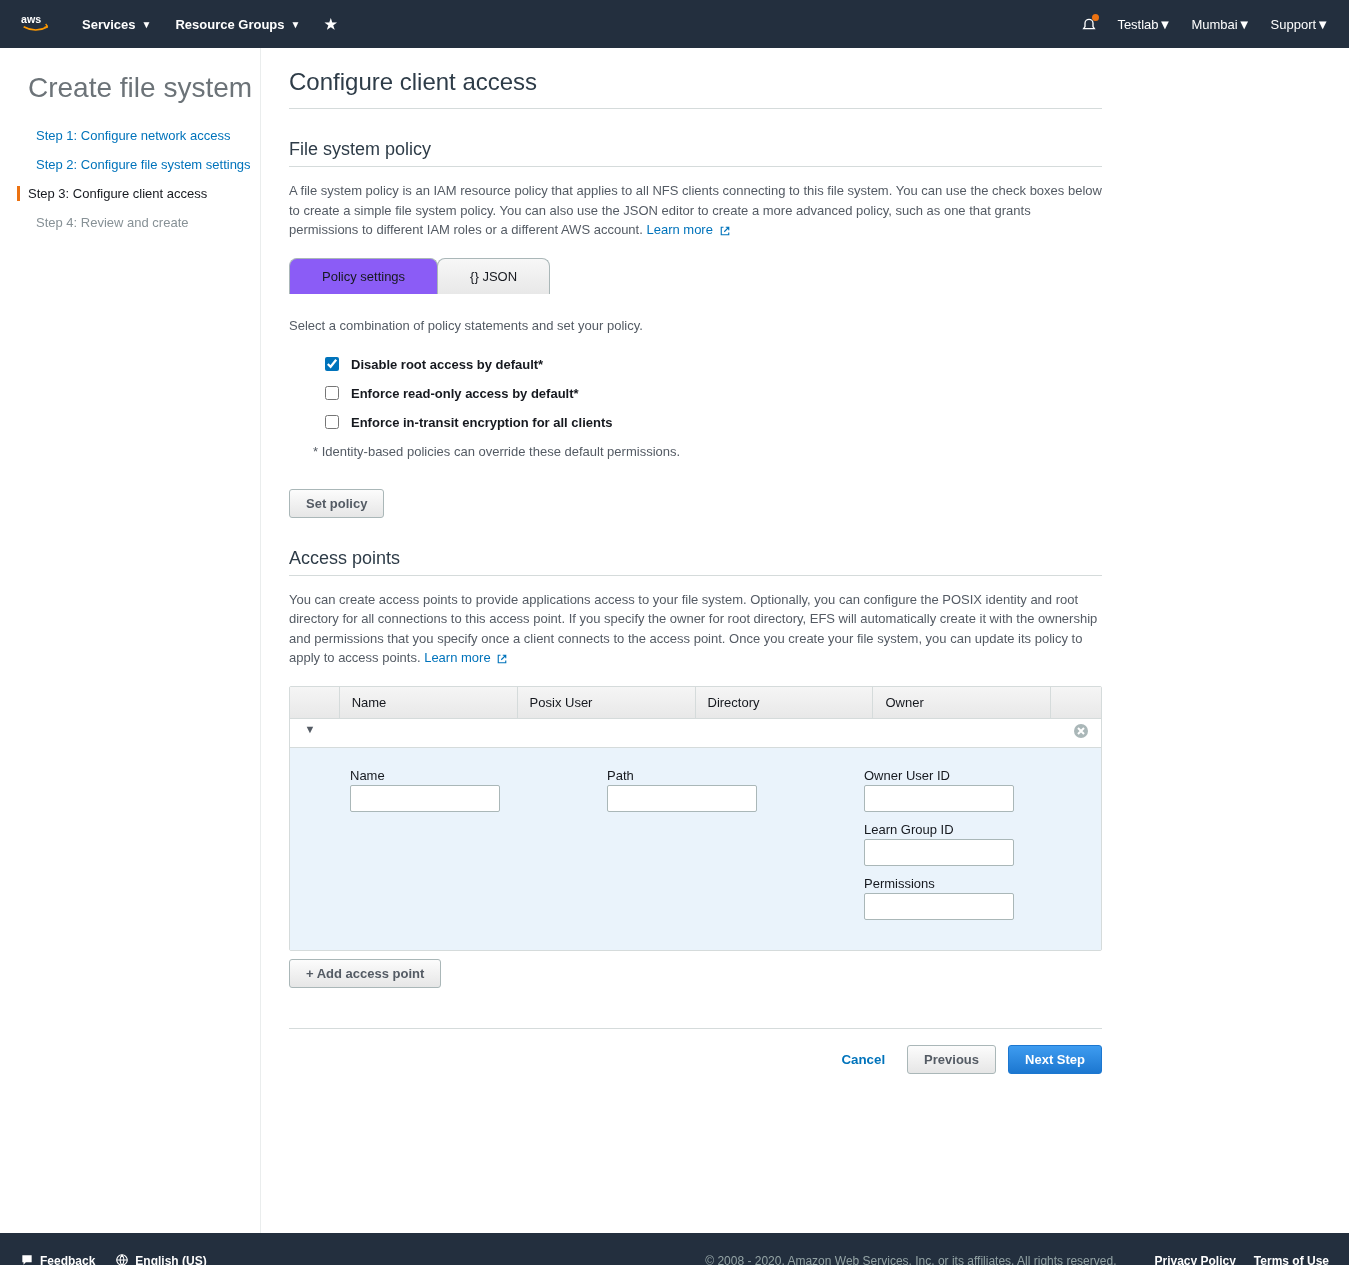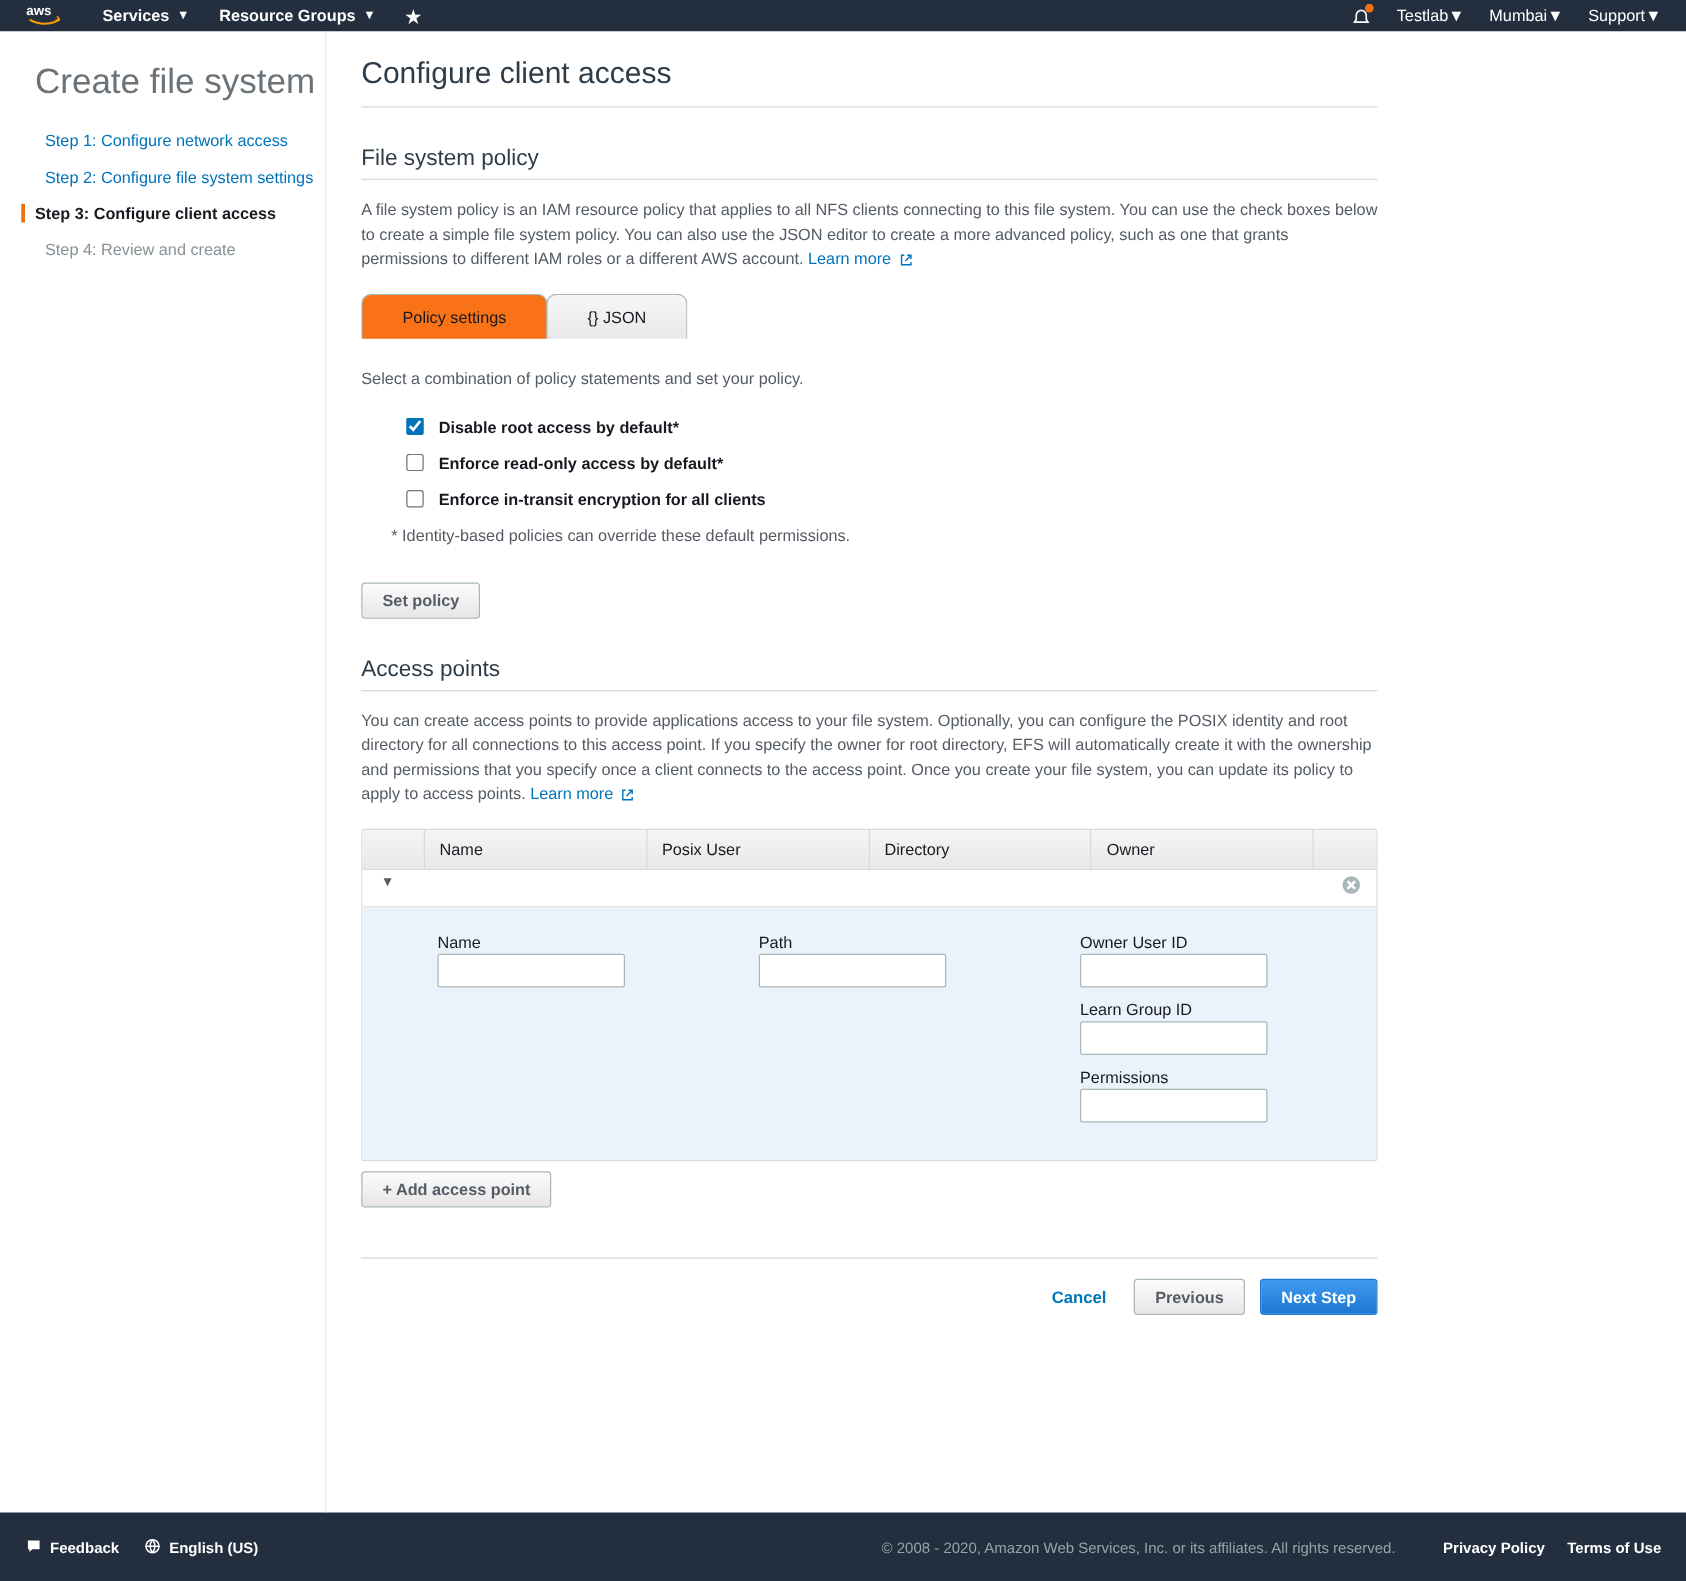--- a/index.html
+++ b/index.html
@@ -1,51 +1,51 @@
 <!DOCTYPE html>
 <html><head>
 <meta charset="utf-8">
 <style>
 * { box-sizing: border-box; margin: 0; padding: 0; }
 body { font-family: "Amazon Ember", "Helvetica Neue", Arial, sans-serif; font-size: 14px; color: #16191f; background: #fff; }
 a { color: #0073bb; text-decoration: none; cursor: pointer; }
 
 
-.topnav { background: #232f3e; height: 25px; display: flex; align-items: center; padding: 0 20px; color: #fff; }
+.topnav { background: #232f3e; height: 48px; display: flex; align-items: center; padding: 0 20px; color: #fff; }
 .topnav .logo { margin-right: 20px; }
 .topnav .logo svg { display: block; }
 .topnav .nav-item { color: #fff; font-weight: bold; font-size: 13px; margin-right: 24px; display: flex; align-items: center; cursor: pointer; }
 .topnav .nav-item .caret { margin-left: 6px; font-size: 10px; }
 .topnav .spacer { flex: 1; }
 .topnav .right-item { color: #fff; font-size: 13px; margin-left: 20px; display: flex; align-items: center; cursor: pointer; }
 .topnav .bell { position: relative; }
 .topnav .bell .dot { position: absolute; top: -2px; right: -2px; width: 7px; height: 7px; background: #ec7211; border-radius: 50%; }
 .topnav .star-icon { color: #fff; font-size: 14px; }
 
 
 .page { display: flex; min-height: calc(100vh - 80px); }
 .sidebar { width: 260px; padding: 24px 0 24px 28px; }
 .page-title { font-size: 28px; font-weight: 300; color: #6c7378; margin-bottom: 24px; }
 .step-list { list-style: none; }
 .step-list li { font-size: 13px; margin-bottom: 14px; padding-left: 8px; }
-.step-list li.active { border-left: 3px solid #ec7211; margin-left: -11px; padding-left: 8px; font-weight: bold; color: #16191f; }
+.step-list li.active { border-left: 3px solid #ec7211; margin-left: -11px; padding-left: 8px; font-weight: normal; color: #16191f; }
 .step-list li.completed a { color: #0073bb; }
 .step-list li.pending { color: #879196; }
 
 .main { flex: 1; border-left: 1px solid #eaeded; padding: 20px 28px 20px 28px; max-width: 870px; }
 .main h1 { font-size: 24px; font-weight: 400; color: #2e3c48; padding-bottom: 12px; border-bottom: 1px solid #d5dbdb; margin-bottom: 30px; }
 .section-title { font-size: 18px; font-weight: 400; color: #2e3c48; padding-bottom: 6px; border-bottom: 1px solid #d5dbdb; margin-bottom: 14px; }
 .desc { font-size: 13px; color: #545b64; line-height: 1.5; margin-bottom: 18px; }
 .learn-more { white-space: nowrap; }
 .ext-icon { display: inline-block; width: 12px; height: 12px; vertical-align: middle; margin-left: 2px; }
 
 
 .tabs { display: flex; margin-bottom: 24px; }
 .tab { padding: 10px 32px; font-size: 13px; border: 1px solid #aab7b8; border-bottom: none; background: linear-gradient(#f7f7f7, #e8e8e8); border-radius: 8px 8px 0 0; cursor: pointer; position: relative; }
-.tab.active { background: #f97316; z-index: 2; }
+.tab.active { background: #8b5cf6; z-index: 2; }
 .tab + .tab { margin-left: -1px; }
 
 .policy-instructions { font-size: 13px; color: #545b64; margin-bottom: 24px; }
 .checkbox-row { margin-left: 36px; margin-bottom: 14px; display: flex; align-items: flex-start; font-size: 13px; }
 .checkbox-row input { margin-right: 12px; width: 14px; height: 14px; accent-color: #0073bb; }
 .checkbox-row label { font-weight: bold; color: #16191f; }
 .footnote { margin-left: 24px; font-size: 13px; color: #545b64; margin-bottom: 30px; }
 
 .btn { display: inline-block; padding: 6px 16px; font-size: 13px; border: 1px solid #aab7b8; background: linear-gradient(#fcfcfc, #e6e6e6); border-radius: 3px; cursor: pointer; font-weight: bold; color: #545b64; }
 .btn-primary { background: linear-gradient(#3e9cf0, #1c77d0); border-color: #1c77d0; color: #fff; }

